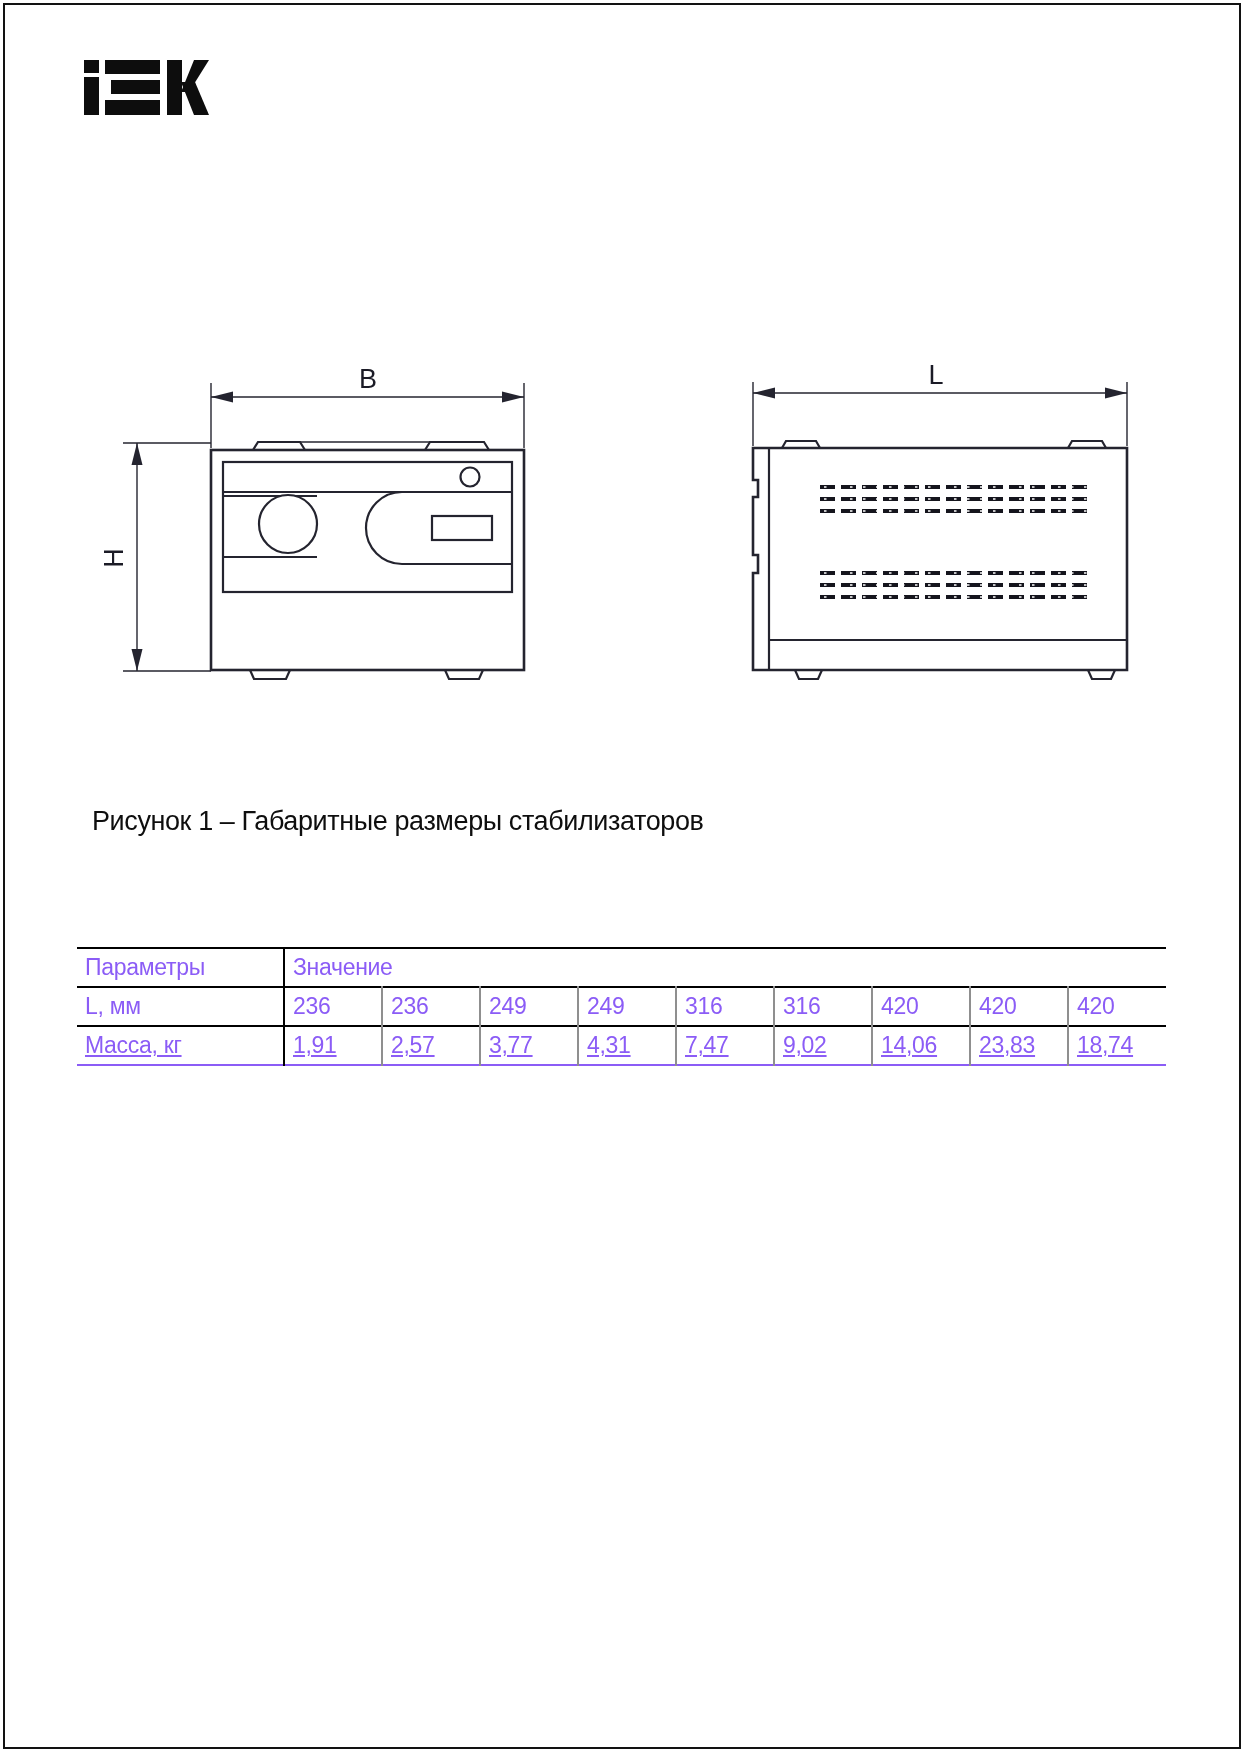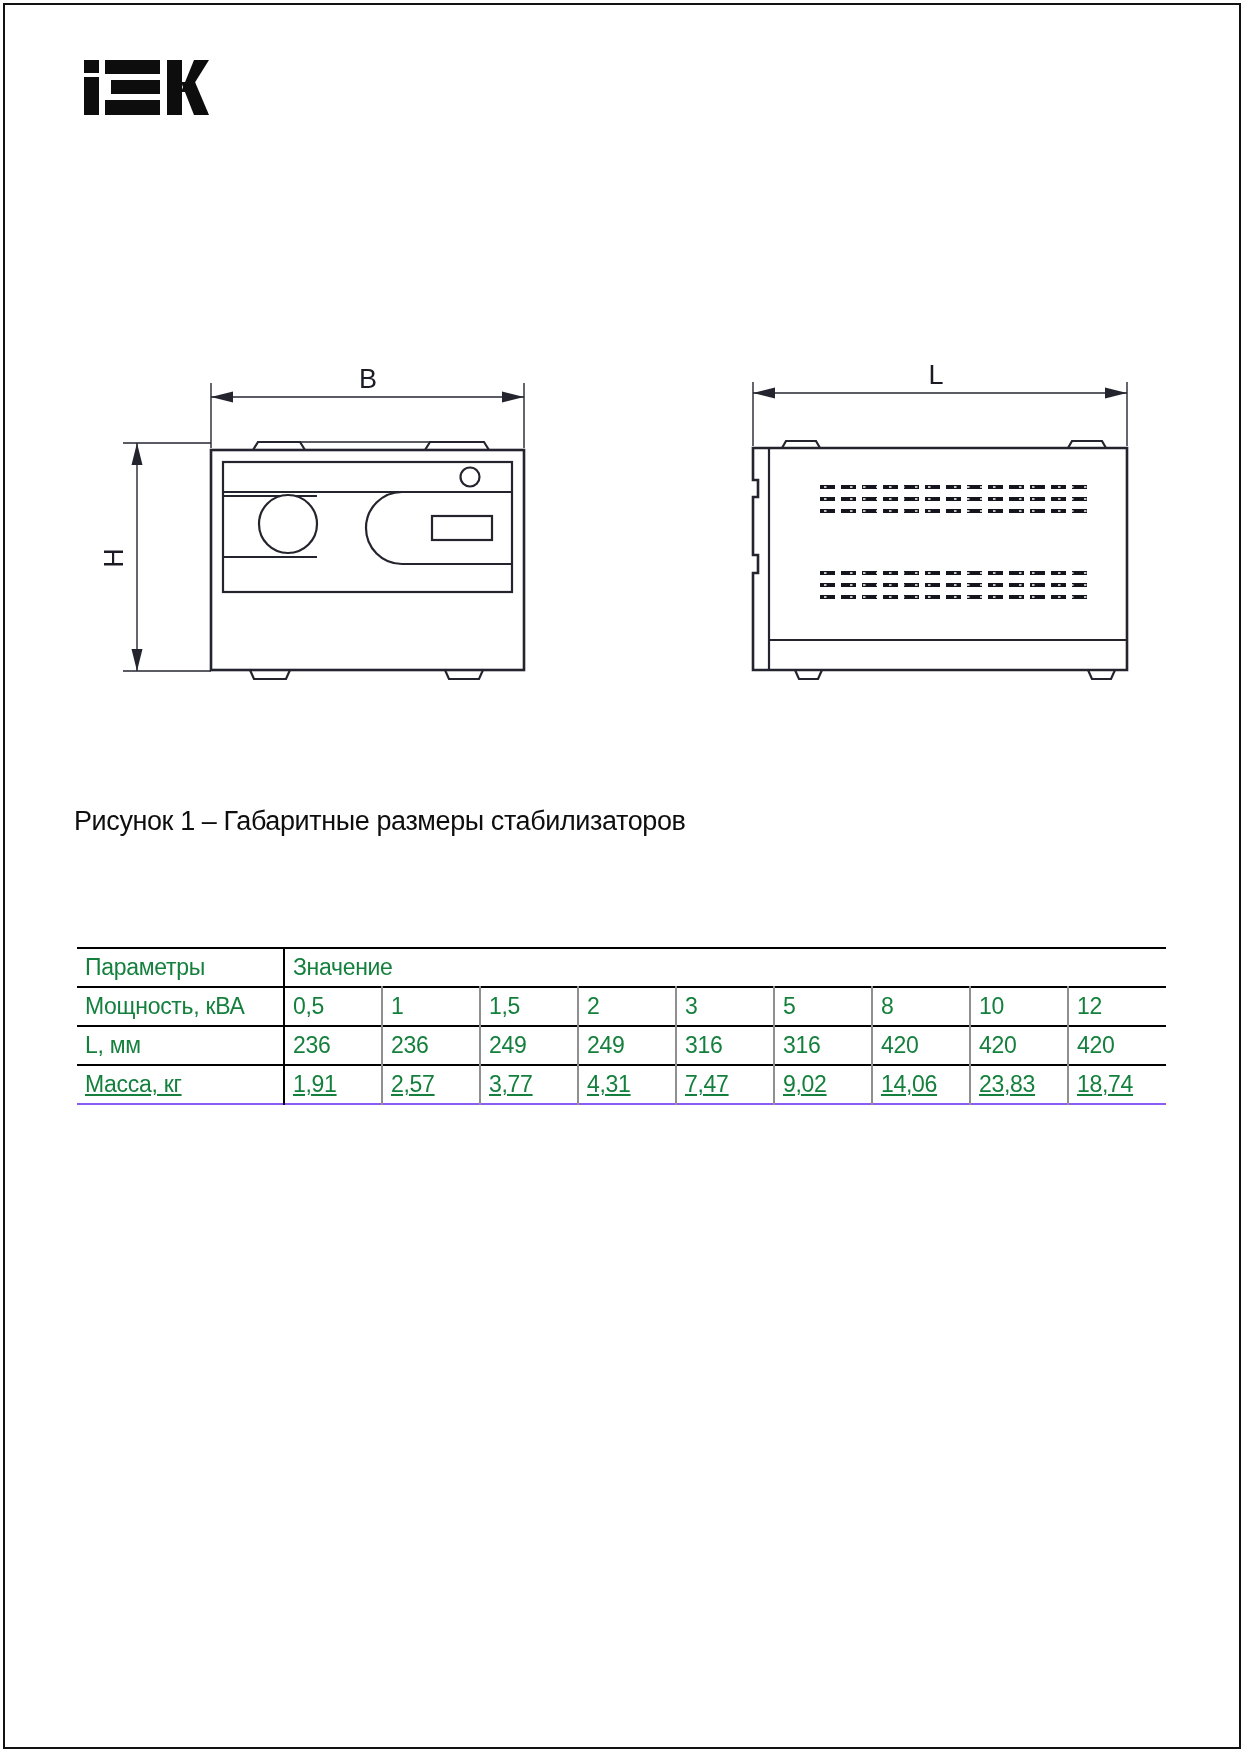--- a/index.html
+++ b/index.html
@@ -23,29 +23,29 @@
   .ln{stroke:#24242f;fill:none;stroke-width:2.2;}
   .lnThick{stroke:#24242f;fill:none;stroke-width:2.6;}
   .lnThin{stroke:#24242f;fill:none;stroke-width:1.4;}
   .arrow{fill:#24242f;stroke:none;}
   .dimText{fill:#1b1b26;font-family:"Liberation Sans",sans-serif;font-size:27px;}
   .whiteFill{fill:#ffffff;}
   .vent{stroke:#15151d;stroke-width:4;fill:none;stroke-dasharray:15 6;}
   .ventTick{stroke:#ffffff;stroke-width:1.4;fill:none;stroke-dasharray:2.5 10.5;}
   
   .caption{
-    position:absolute;left:74px;top:806px;
+    position:absolute;left:92px;top:806px;
     font-size:27px;letter-spacing:-0.4px;color:#0e0e0e;
   }
   
   .dimtable{
     position:absolute;left:77px;top:947px;
     border-collapse:collapse;table-layout:fixed;
     width:1089px;
-    font-size:23px;letter-spacing:-0.3px;color:#15803d;
+    font-size:23px;letter-spacing:-0.3px;color:#8b5cf6;
   }
   .dimtable tr{border-top:2px solid #000;}
   .dimtable tr:last-child{border-bottom:2px solid #8b5cf6;text-decoration:underline;}
   .dimtable td{
     height:37px;padding:0 0 0 8px;vertical-align:middle;
     white-space:nowrap;overflow:hidden;
   }
   td.param{width:198px;border-right:2px solid #000;}
   td.val{width:99px;border-right:2px solid #8f8f8f;}
   td.val:last-child{border-right:none;}
@@ -153,32 +153,20 @@
 
   <div class="caption">Рисунок 1 – Габаритные размеры стабилизаторов</div>
 
   <table class="dimtable">
     <tbody>
       <tr>
         <td class="param">Параметры</td>
         <td class="merged" colspan="9">Значение</td>
       </tr>
       <tr>
-        <td class="param">Мощность, кВА</td>
-        <td class="val">0,5</td>
-        <td class="val">1</td>
-        <td class="val">1,5</td>
-        <td class="val">2</td>
-        <td class="val">3</td>
-        <td class="val">5</td>
-        <td class="val">8</td>
-        <td class="val">10</td>
-        <td class="val">12</td>
-      </tr>
-      <tr>
         <td class="param">L, мм</td>
         <td class="val">236</td>
         <td class="val">236</td>
         <td class="val">249</td>
         <td class="val">249</td>
         <td class="val">316</td>
         <td class="val">316</td>
         <td class="val">420</td>
         <td class="val">420</td>
         <td class="val">420</td>

